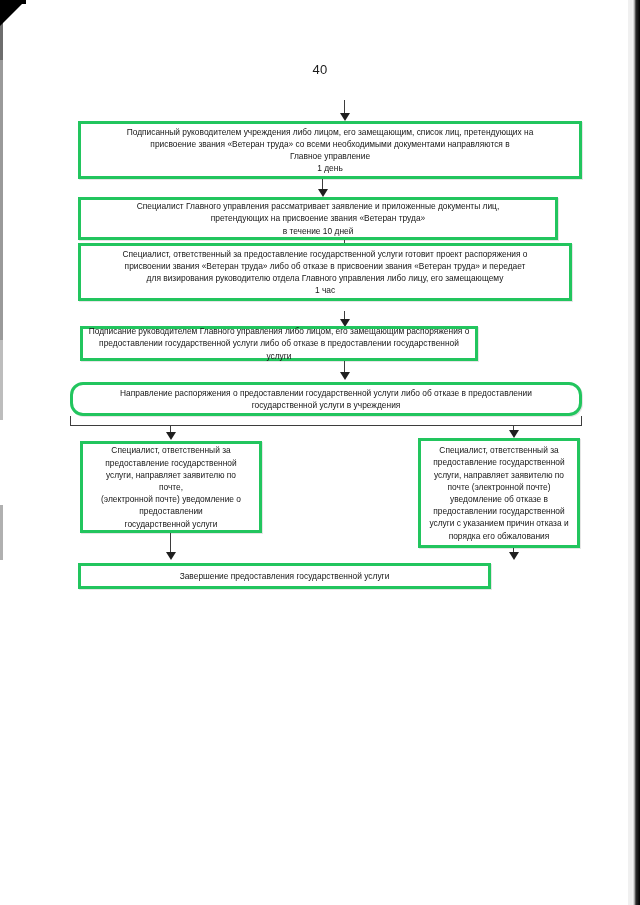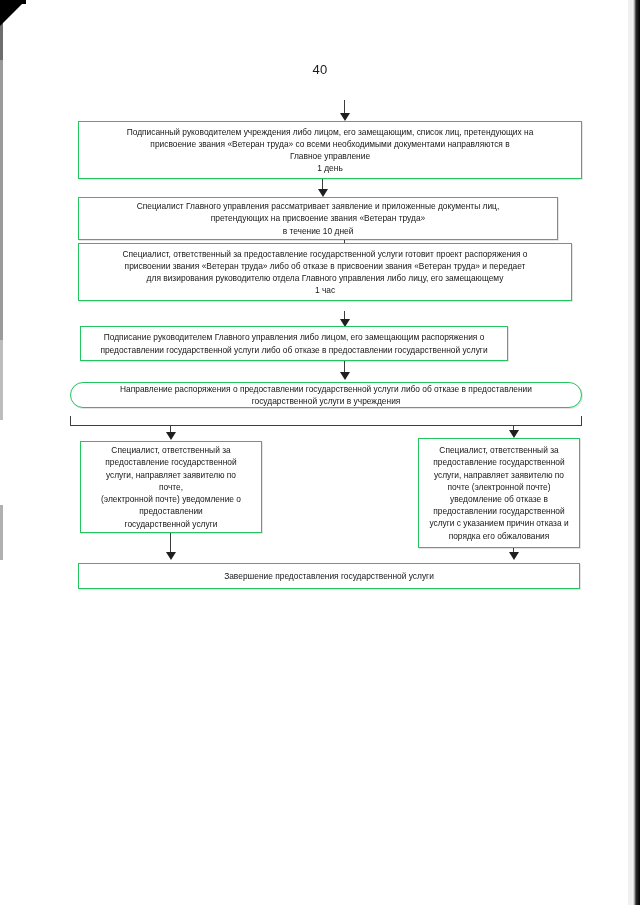--- a/index.html
+++ b/index.html
@@ -74,21 +74,21 @@
     width: 640px;
     text-align: center;
     font-size: 13px;
     color: #1a1a1a;
     letter-spacing: 0.3px;
   }
   
   .flow-box {
     position: absolute;
     box-sizing: border-box;
-    border: 1px solid #22c55e;
+    border: 3px solid #22c55e;
     background: #ffffff;
     display: flex;
     align-items: center;
     justify-content: flex-start;
     box-shadow: 1px 1px 0 rgba(0,0,0,0.10);
   }
   .flow-box .box-text {
     display: block;
     width: 100%;
     text-align: center;
@@ -153,29 +153,29 @@
   <div class="flow-box" style="left:78px; top:243px; width:494px; height:58px;">
     <span class="box-text">Специалист, ответственный за предоставление государственной услуги готовит проект распоряжения о
 присвоении  звания «Ветеран труда» либо об отказе в присвоении звания «Ветеран труда» и передает
 для визирования руководителю отдела Главного управления либо лицу, его замещающему
 1 час</span>
   </div>
 
   <div class="conn-line conn-vert" style="left:344px; top:311px; height:12px;"></div>
   <div class="arrow-head" style="left:340px; top:319px;"></div>
 
-  <div class="flow-box" style="left:80px; top:326px; width:428px; height:35px;">
+  <div class="flow-box" style="left:80px; top:326px; width:398px; height:35px;">
     <span class="box-text">Подписание руководителем Главного управления либо лицом, его замещающим распоряжения о
 предоставлении государственной услуги либо об отказе в предоставлении государственной услуги</span>
   </div>
 
   <div class="conn-line conn-vert" style="left:344px; top:361px; height:14px;"></div>
   <div class="arrow-head" style="left:340px; top:372px;"></div>
 
-  <div class="flow-box" style="left:70px; top:382px; width:512px; height:26px;border-radius:13px;">
+  <div class="flow-box" style="left:70px; top:382px; width:512px; height:34px;border-radius:13px;">
     <span class="box-text">Направление распоряжения о предоставлении государственной услуги либо об отказе в предоставлении
 государственной услуги в учреждения</span>
   </div>
 
   <div class="conn-line conn-vert" style="left:70px; top:416px; height:10px;"></div>
   <div class="conn-line conn-vert" style="left:581px; top:416px; height:10px;"></div>
   <div class="conn-line conn-horiz" style="left:70px; top:425px; width:512px;"></div>
 
   <div class="conn-line conn-vert" style="left:170px; top:425px; height:12px;"></div>
   <div class="arrow-head" style="left:166px; top:432px;"></div>
@@ -203,17 +203,17 @@
 услуги с указанием причин отказа и
 порядка его обжалования</span>
   </div>
 
   <div class="conn-line conn-vert" style="left:170px; top:533px; height:22px;"></div>
   <div class="arrow-head" style="left:166px; top:552px;"></div>
 
   <div class="conn-line conn-vert" style="left:513px; top:548px; height:8px;"></div>
   <div class="arrow-head" style="left:509px; top:552px;"></div>
 
-  <div class="flow-box" style="left:78px; top:563px; width:502px; height:26px;">
+  <div class="flow-box" style="left:78px; top:563px; width:413px; height:26px;">
     <span class="box-text">Завершение предоставления государственной услуги</span>
   </div>
 
 </div>
 
 </body></html>

